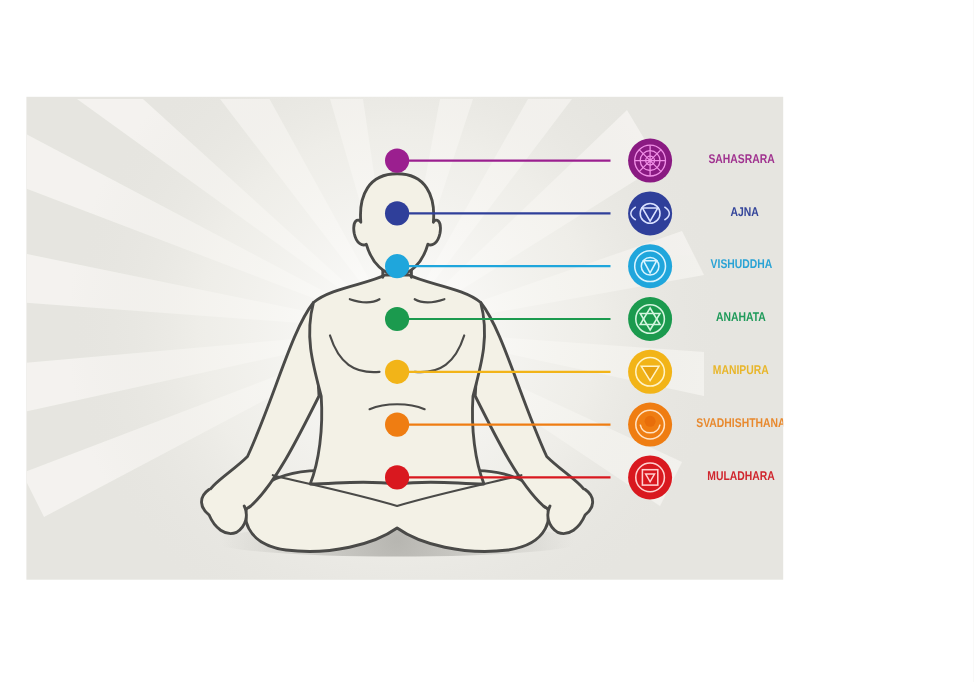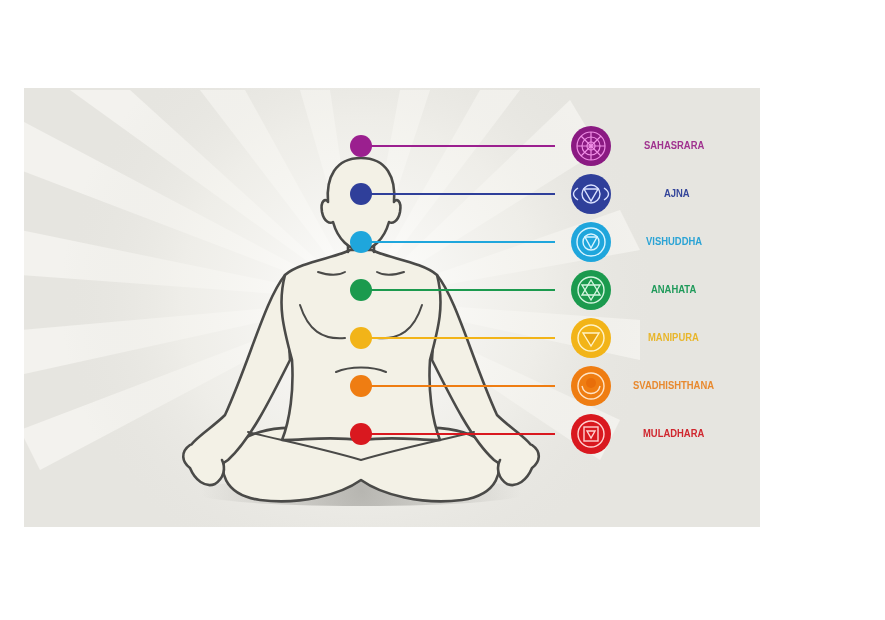--- a/index.html
+++ b/index.html
@@ -1,17 +1,17 @@
 <!DOCTYPE html>
 <html><head>
 <meta charset="utf-8">
 <style>
   html,body{margin:0;padding:0;background:#ffffff;}
   body{width:885px;height:620px;position:relative;overflow:hidden;font-family:"Liberation Sans",sans-serif;}
-  .panel{position:absolute;left:24px;top:88px;width:688px;height:439px;background:#e6e5e0;overflow:hidden;padding-left:48px;}
+  .panel{position:absolute;left:24px;top:88px;width:688px;height:439px;background:#e6e5e0;overflow:hidden;}
   .panel svg{position:absolute;left:0;top:0;}
   .label{position:absolute;font-family:"Liberation Sans",sans-serif;font-size:11.5px;font-weight:bold;letter-spacing:0px;transform:scaleX(0.82);transform-origin:left center;white-space:nowrap;}
 </style>
 </head>
 <body>
 
 <div class="panel">
   <svg width="832" height="439" viewBox="24 88 832 439">
     <defs>
       <radialGradient id="glow" cx="361" cy="300" r="300" gradientUnits="userSpaceOnUse">

